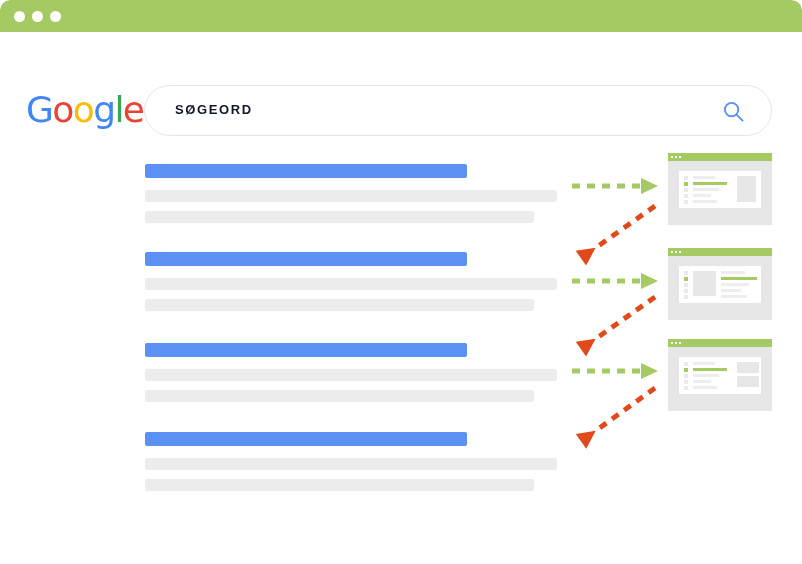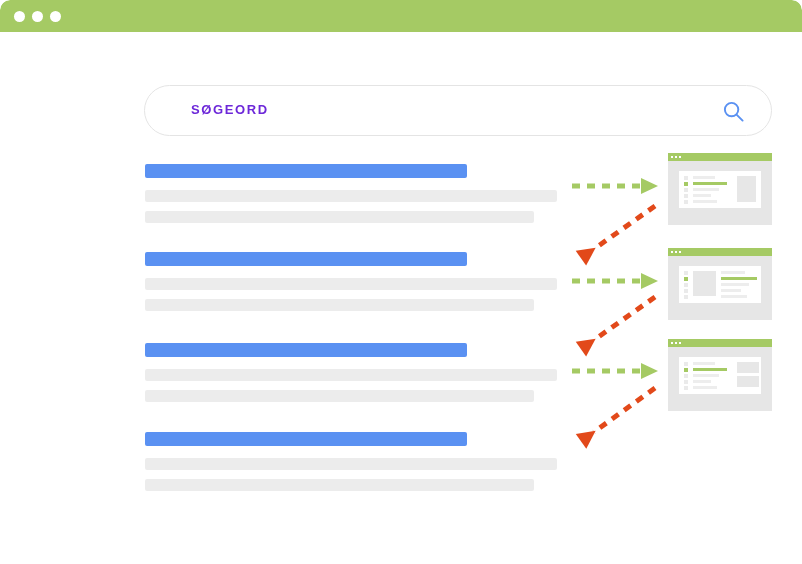--- a/index.html
+++ b/index.html
@@ -26,22 +26,22 @@
       font-family:"DejaVu Sans",sans-serif;}
   #google-logo span{display:inline-block;}
   .gl-b{color:#4285f4;}
   .gl-r{color:#ea4335;}
   .gl-y{color:#fbbc05;}
   .gl-g{color:#34a853;}
 
   #search-bar{position:absolute;left:144px;top:53px;width:628px;height:51px;
       background:#ffffff;border:1px solid #e4e4e4;border-radius:26px;
       box-sizing:border-box;}
-  #search-input-text{position:absolute;left:46px;top:16px;font-size:13px;
-      letter-spacing:1.6px;color:#6d28d9;font-weight:600;}
+  #search-input-text{position:absolute;left:30px;top:16px;font-size:13px;
+      letter-spacing:1.6px;color:#0f172a;font-weight:600;}
   #search-icon{position:absolute;right:26px;top:14px;width:23px;height:23px;}
 
   
   #results{position:absolute;left:0;top:0;width:802px;height:564px;}
   .result-block{position:absolute;left:145px;}
   .bar-title{position:absolute;left:0;height:14px;background:#5a91f2;
       border-radius:2px;}
   .bar-line{position:absolute;left:0;height:12px;background:#ececec;
       border-radius:2px;}
 
@@ -67,20 +67,23 @@
 <div id="browser-window">
 
   <div id="titlebar">
     <span class="dot" id="dot-1"></span>
     <span class="dot" id="dot-2"></span>
     <span class="dot" id="dot-3"></span>
   </div>
 
   <div id="search-header">
 
+    <div id="google-logo">
+      <span class="gl-b">G</span><span class="gl-r">o</span><span class="gl-y">o</span><span class="gl-b">g</span><span class="gl-g">l</span><span class="gl-r">e</span>
+    </div>
 
     <div id="search-bar">
       <div id="search-input-text">SØGEORD</div>
       <svg id="search-icon" viewBox="0 0 24 24" fill="none" stroke="#5a91f2" stroke-width="2">
         <circle cx="10" cy="10" r="7"></circle>
         <line x1="15.2" y1="15.2" x2="21.5" y2="21.5" stroke-linecap="round"></line>
       </svg>
     </div>
   </div>
 

